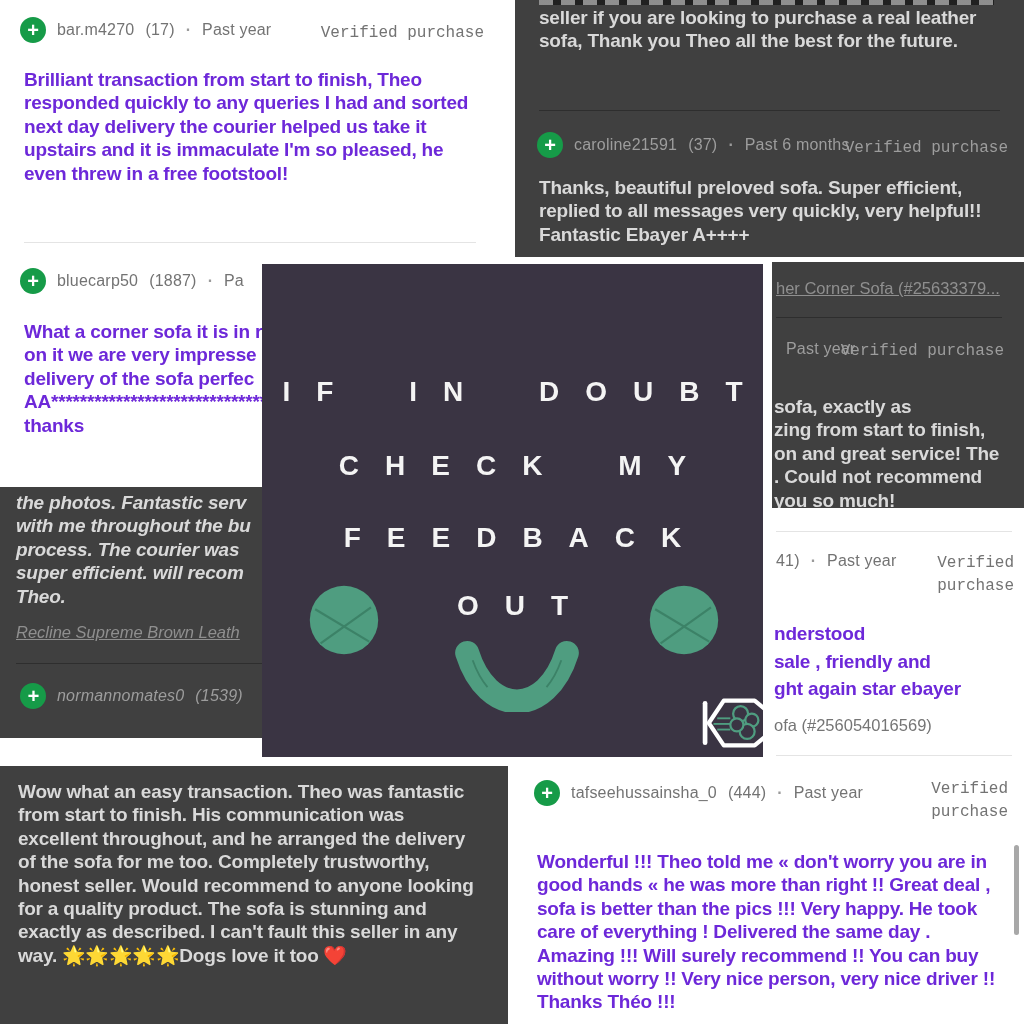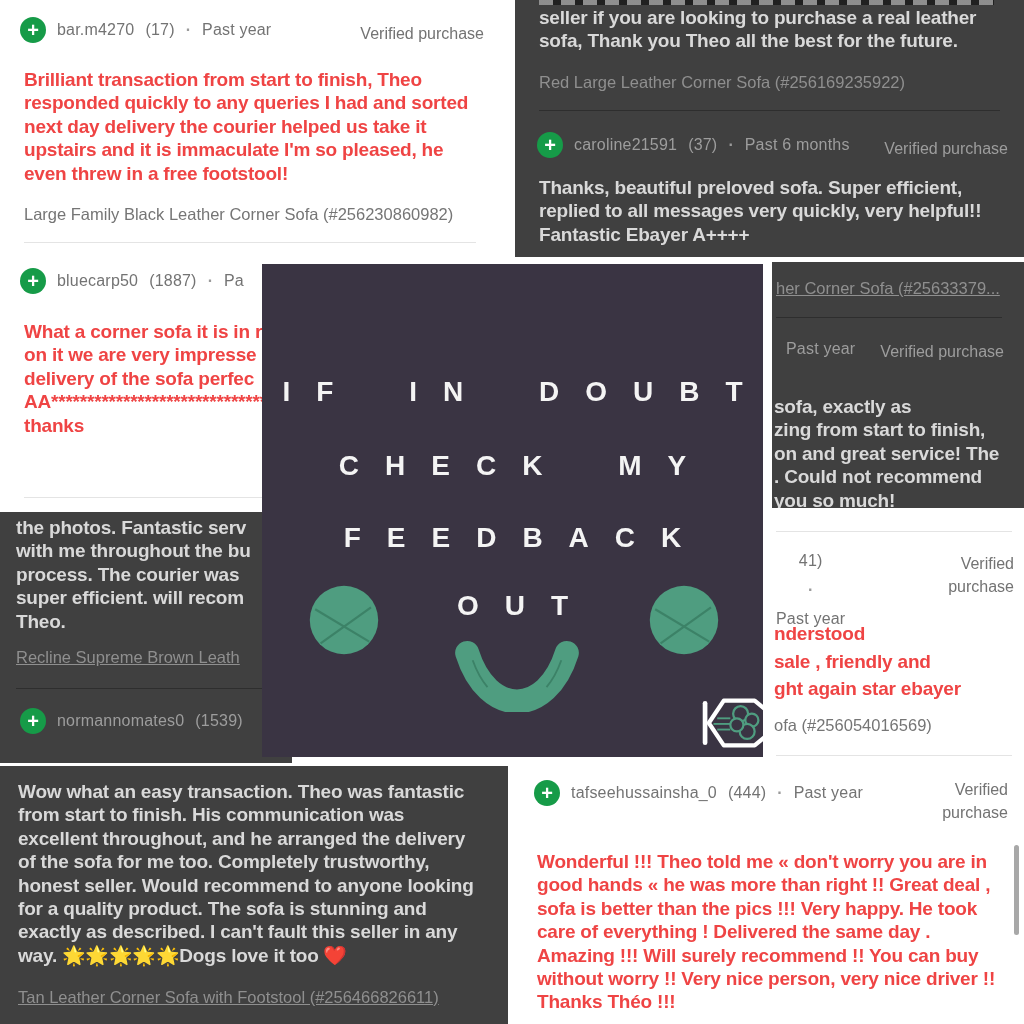--- a/index.html
+++ b/index.html
@@ -10,28 +10,28 @@
   .dark-tile{background:#404040;}
   .abs{position:absolute;}
   .meta-row{position:absolute;display:flex;align-items:center;gap:11px;font-size:16px;}
   .meta{color:#737373;letter-spacing:.2px;}
   .dark-tile .meta{color:#9d9d9d;}
   .dot{color:#9a9a9a;font-weight:bold;}
   .plus{width:26px;height:26px;border-radius:50%;background:#169b48;color:#fff;
         display:flex;align-items:center;justify-content:center;
         font-size:20px;font-weight:bold;line-height:1;flex:0 0 auto;}
   .body{position:absolute;font-size:19px;line-height:23.4px;font-weight:600;
-        white-space:pre-line;color:#ef4444;letter-spacing:-0.2px;}
+        white-space:pre-line;color:#6d28d9;letter-spacing:-0.2px;}
   .dark-tile .body{color:#d9d9d9;}
   .item{position:absolute;font-size:16.5px;color:#757575;white-space:nowrap;}
   .dark-tile .item{color:#8f8f8f;}
   .underline{text-decoration:underline;}
   .divider{position:absolute;height:1px;background:#e4e4e4;}
   .dark-tile .divider{background:#2e2e2e;}
-  .verified{position:absolute;font-size:16px;color:#737373;text-align:right;white-space:pre-line;line-height:23px;}
+  .verified{position:absolute;font-size:16px;color:#737373;text-align:right;white-space:pre-line;line-height:23px;font-family:Liberation Mono, monospace;}
   .dark-tile .verified{color:#9d9d9d;}
   .smudge{position:absolute;height:5px;opacity:.55;
           background:repeating-linear-gradient(90deg,#cfcfcf 0 14px,#070707 14px 22px);}
   
   .overlay{position:absolute;left:262px;top:264px;width:501px;height:493px;
            background:#3a3443;overflow:hidden;}
   .ov-line{position:absolute;width:100%;text-align:center;color:#f4f4f4;font-weight:700;
            font-size:28px;letter-spacing:26px;word-spacing:16px;transform:translateX(13px);
            white-space:nowrap;}
   .scrollbar{position:absolute;width:5px;border-radius:3px;background:#a8a8a8;}
@@ -48,21 +48,20 @@
       <span class="meta">(17)</span>
       <span class="dot">·</span>
       <span class="meta">Past year</span>
     </div>
     <span class="verified" style="right:16px;top:22px;">Verified purchase</span>
     <div class="body" style="left:24px;top:68px;width:465px;">Brilliant transaction from start to finish, Theo
 responded quickly to any queries I had and sorted
 next day delivery the courier helped us take it
 upstairs and it is immaculate I'm so pleased, he
 even threw in a free footstool!</div>
-    <div class="item" style="left:24px;top:205px;">Large Family Black Leather Corner Sofa (#256230860982)</div>
     <div class="divider" style="left:24px;right:24px;top:242px;"></div>
 
     <div class="meta-row" style="left:20px;top:268px;">
       <span class="plus">+</span>
       <span class="meta">bluecarp50</span>
       <span class="meta">(1887)</span>
       <span class="dot">·</span>
       <span class="meta">Pa</span>
     </div>
     <div class="body" style="left:24px;top:320px;width:465px;">What a corner sofa it is in r
@@ -70,21 +69,20 @@
 delivery of the sofa perfec
 AA******************************
 thanks</div>
     <div class="divider" style="left:24px;right:24px;top:497px;"></div>
   </div>
 
   <div class="tile dark-tile" style="left:515px;top:0;width:509px;height:257px;">
     <div class="smudge" style="left:24px;right:30px;top:0;"></div>
     <div class="body" style="left:24px;top:6px;width:470px;">seller if you are looking to purchase a real leather
 sofa, Thank you Theo all the best for the future.</div>
-    <div class="item" style="left:24px;top:73px;">Red Large Leather Corner Sofa (#256169235922)</div>
     <div class="divider" style="left:24px;right:24px;top:110px;"></div>
     <div class="meta-row" style="left:22px;top:132px;">
       <span class="plus">+</span>
       <span class="meta">caroline21591</span>
       <span class="meta">(37)</span>
       <span class="dot">·</span>
       <span class="meta">Past 6 months</span>
     </div>
     <span class="verified" style="right:16px;top:137px;">Verified purchase</span>
     <div class="body" style="left:24px;top:176px;width:470px;">Thanks, beautiful preloved sofa. Super efficient,
@@ -99,35 +97,35 @@
     <span class="verified" style="right:20px;top:78px;">Verified purchase</span>
     <div class="body" style="left:2px;top:133px;width:250px;">sofa, exactly as
 zing from start to finish,
 on and great service! The
 . Could not recommend
 you so much!</div>
   </div>
 
   <div class="tile white-tile" style="left:772px;top:518px;width:252px;height:246px;">
     <div class="divider" style="left:4px;right:12px;top:13px;"></div>
-    <div class="meta-row" style="left:4px;top:34px;flex-direction:column;">
+    <div class="meta-row" style="left:4px;top:34px;">
       <span class="meta">41)</span>
       <span class="dot">·</span>
       <span class="meta">Past year</span>
     </div>
     <span class="verified" style="right:10px;top:34px;">Verified
 purchase</span>
     <div class="body" style="left:2px;top:102px;width:250px;line-height:27.5px;">nderstood
 sale , friendly and
 ght again star ebayer</div>
     <div class="item" style="left:2px;top:198px;">ofa (#256054016569)</div>
     <div class="divider" style="left:4px;right:12px;top:237px;"></div>
   </div>
 
-  <div class="tile dark-tile" style="left:0;top:512px;width:292px;height:251px;">
+  <div class="tile dark-tile" style="left:0;top:487px;width:292px;height:251px;font-style:italic;">
     <div class="body" style="left:16px;top:4px;width:250px;">the photos. Fantastic serv
 with me throughout the bu
 process. The courier was
 super efficient. will recom
 Theo.</div>
     <div class="item underline" style="left:16px;top:136px;">Recline Supreme Brown Leath</div>
     <div class="divider" style="left:16px;right:0;top:176px;"></div>
     <div class="meta-row" style="left:20px;top:196px;">
       <span class="plus">+</span>
       <span class="meta">normannomates0</span>
@@ -137,21 +135,20 @@
 
   <div class="tile dark-tile" style="left:0;top:766px;width:508px;height:258px;">
     <div class="body" style="left:18px;top:14px;width:478px;">Wow what an easy transaction. Theo was fantastic
 from start to finish. His communication was
 excellent throughout, and he arranged the delivery
 of the sofa for me too. Completely trustworthy,
 honest seller. Would recommend to anyone looking
 for a quality product. The sofa is stunning and
 exactly as described. I can't fault this seller in any
 way. 🌟🌟🌟🌟🌟Dogs love it too ❤️</div>
-    <div class="item underline" style="left:18px;top:222px;">Tan Leather Corner Sofa with Footstool (#256466826611)</div>
   </div>
 
   <div class="tile white-tile" style="left:512px;top:766px;width:512px;height:258px;">
     <div class="meta-row" style="left:22px;top:14px;">
       <span class="plus">+</span>
       <span class="meta">tafseehussainsha_0</span>
       <span class="meta">(444)</span>
       <span class="dot">·</span>
       <span class="meta">Past year</span>
     </div>

